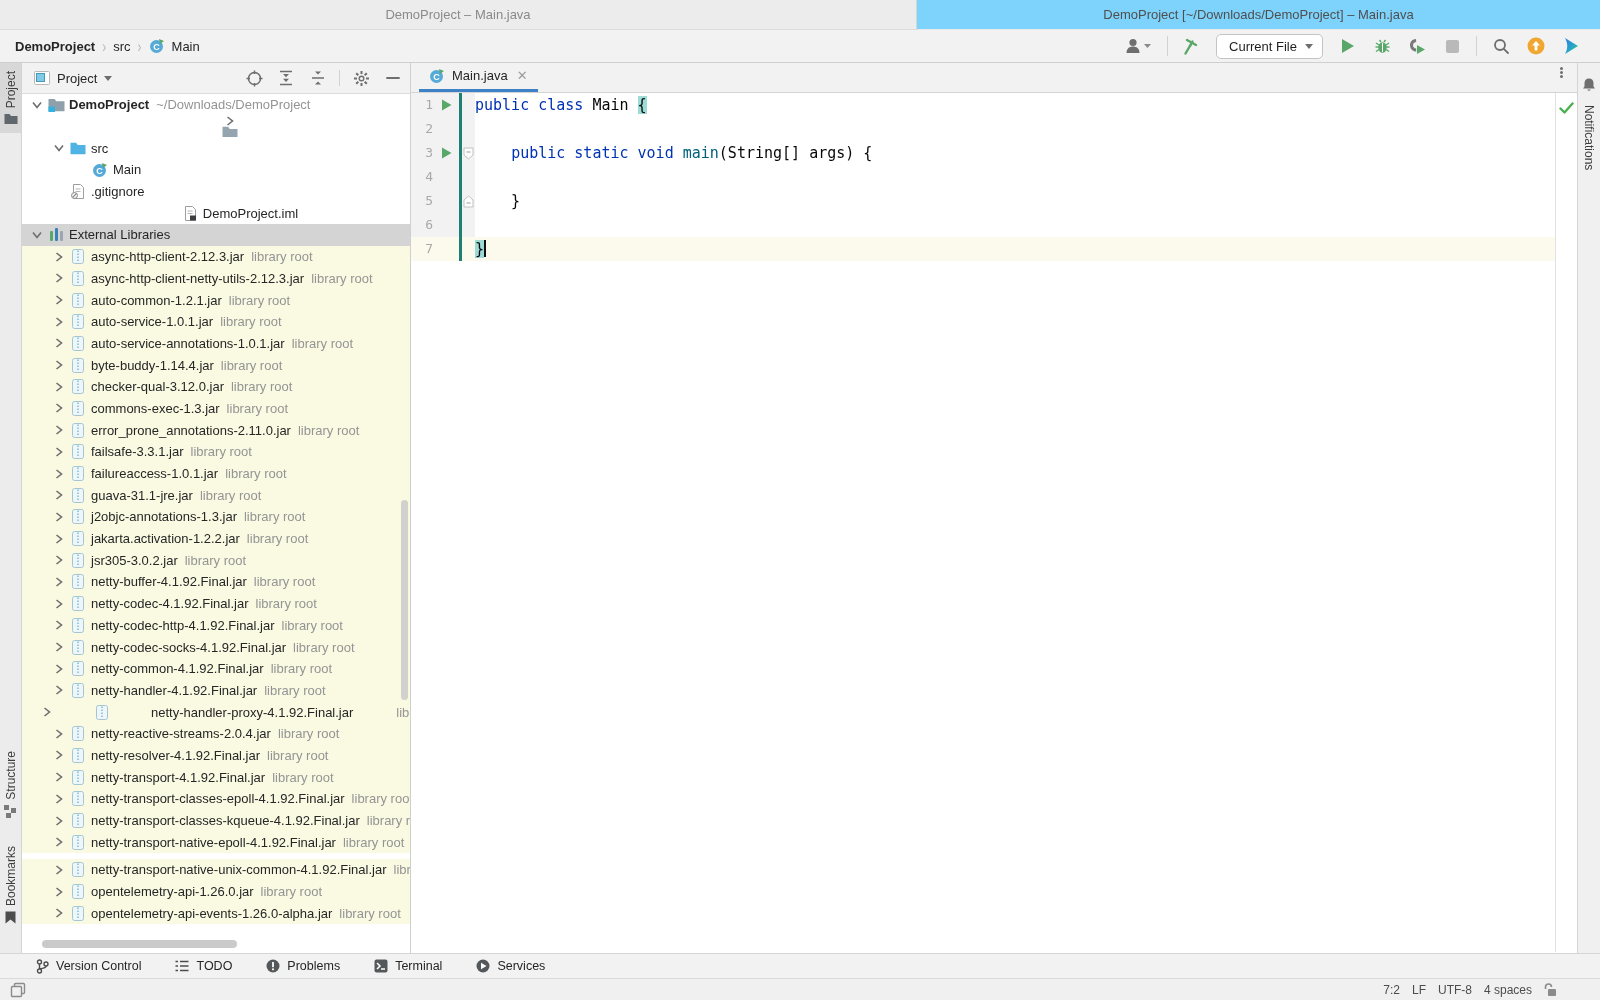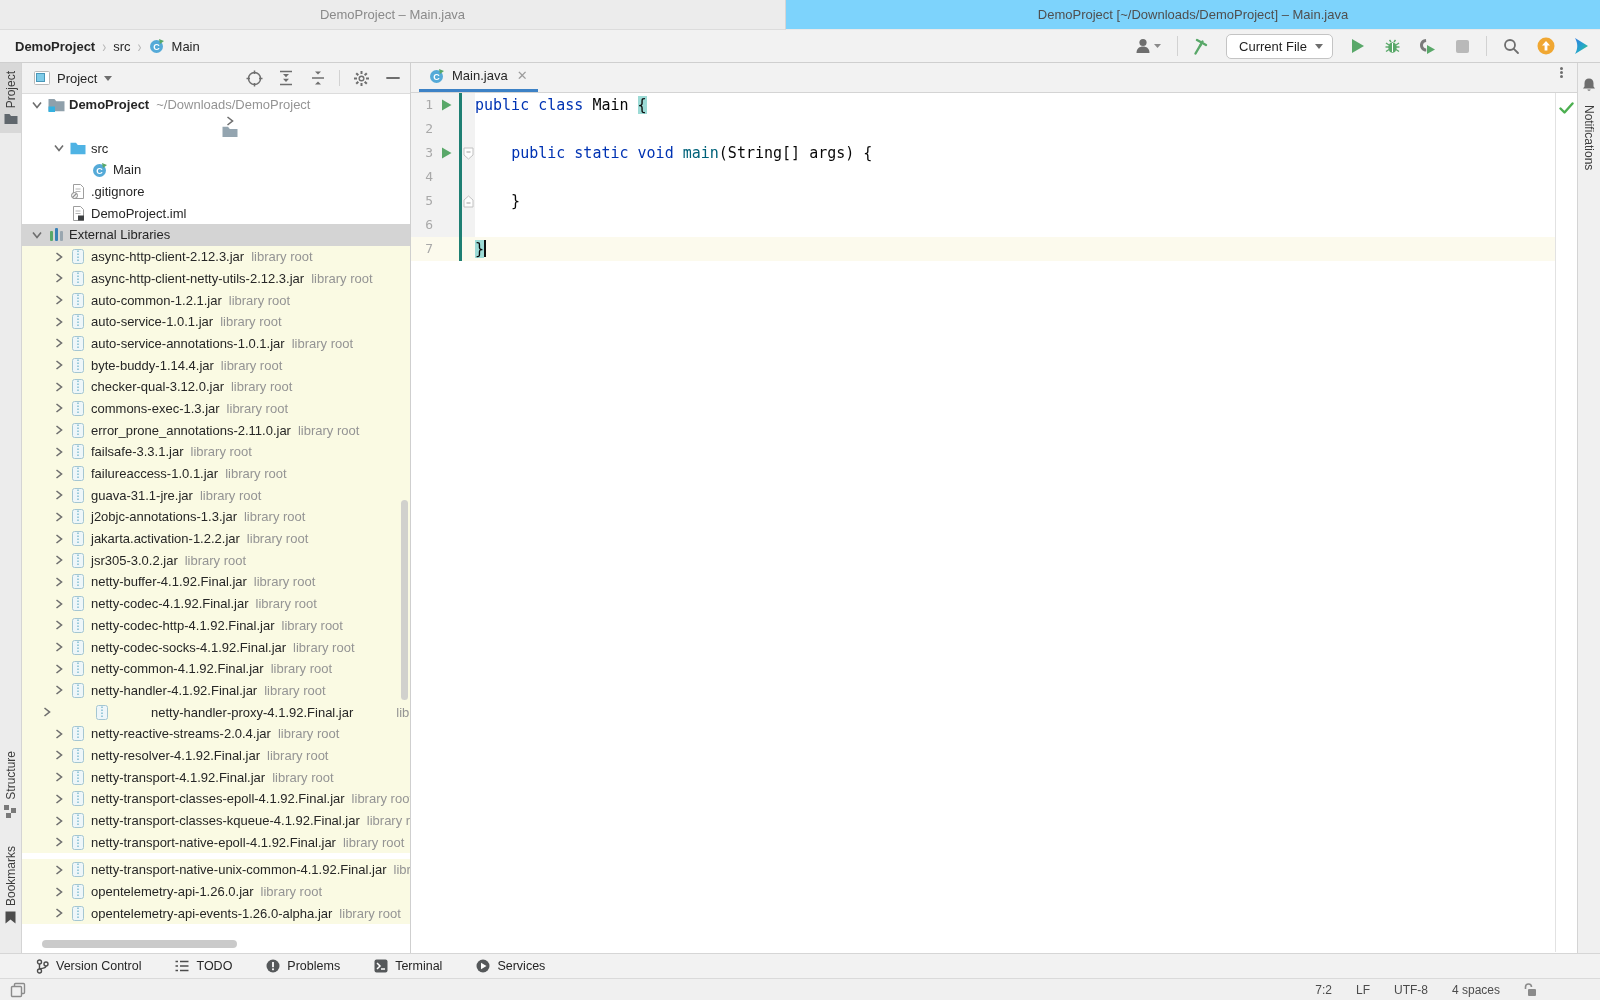--- a/index.html
+++ b/index.html
@@ -2,34 +2,34 @@
 <html style="--accent-blue: #3d82c6; --keyword-color: #0033b3; --method-color: #00627a; --brace-match-bg: #9cdbd6; --caret-row-bg: #fcfaed; --library-row-bg: #fafae3; --selection-bg: #d4d4d4; --vcs-added: #1e7f73; --run-green: #59a869; --update-orange: #f0a732;"><head>
 <meta charset="utf-8">
 <style>
   * { margin:0; padding:0; box-sizing:border-box; }
   html,body { width:1600px; height:1000px; overflow:hidden; background:#fff;
     font-family:"Liberation Sans", sans-serif; -webkit-font-smoothing:antialiased; }
   .app { position:relative; width:1600px; height:1000px; background:#fff; }
 
   
   .titlebar { position:absolute; left:0; top:0; width:1600px; height:30px; display:flex; }
-  .titlebar-left { width:786px; height:30px; background:#ececec; border-right:1px solid #d6d6d6;
+  .titlebar-left { width:917px; height:30px; background:#ececec; border-right:1px solid #d6d6d6;
      border-bottom:1px solid #dcdcdc; display:flex; align-items:center; justify-content:center;
      color:#8a8a8a; font-size:13px; }
   .titlebar-right { flex:1; height:30px; background:#7dd3fc; border-bottom:1px solid #e9e9e9;
      display:flex; align-items:center; justify-content:center; color:#4f4f4f; font-size:13px; }
 
   
   .toolbar { position:absolute; left:0; top:30px; width:1600px; height:33px; background:#f2f2f2;
      border-bottom:1px solid #cfcfcf; display:flex; align-items:center; justify-content:space-between; }
   .breadcrumb { display:flex; align-items:center; padding-left:15px; font-size:13px; color:#262626; gap:7px; }
   .bc-root { font-weight:bold; }
   .bc-sep { color:#b8b8b8; font-size:12px; transform:scaleY(1.4); }
   .bc-item { cursor:default; }
-  .toolbar-right { display:flex; align-items:center; gap:13px; padding-right:8px; }
+  .toolbar-right { display:flex; align-items:center; gap:13px; padding-right:18px; }
   .tb-sep { width:1px; height:20px; background:#d2d2d2; }
   .combo { height:25px; background:#fff; border:1px solid #c4c4c4; border-radius:5px;
      display:flex; align-items:center; gap:8px; padding:0 9px 0 12px; font-size:13px; color:#1f1f1f; }
   .caret-down { width:0; height:0; border-left:4px solid transparent; border-right:4px solid transparent;
      border-top:5px solid #6e6e6e; display:inline-block; }
   .icon-btn { display:flex; align-items:center; justify-content:center; width:22px; height:22px; }
 
   
   .main { position:absolute; left:0; top:63px; width:1600px; height:890px; display:flex; }
 
@@ -92,21 +92,21 @@
 
   
   .toolbottom { position:absolute; left:0; top:953px; width:1600px; height:25px; background:#f2f2f2;
      border-top:1px solid #d6d6d6; display:flex; gap:34px; padding-left:36px; }
   .tb-item { display:flex; align-items:center; gap:7px; font-size:12.5px; color:#262626; }
 
   
   .statusbar { position:absolute; left:0; top:978px; width:1600px; height:22px; background:#f0f0f0;
      border-top:1px solid #dadada; display:flex; align-items:center; font-size:12px; color:#4c4c4c; }
   .status-left { padding-left:10px; display:flex; align-items:center; }
-  .status-right { margin-left:auto; display:flex; align-items:center; gap:24px; padding-right:62px;justify-content:space-between; }
+  .status-right { margin-left:auto; display:flex; align-items:center; gap:12px; padding-right:42px;justify-content:space-between; }
   svg { display:block; }
 </style>
 </head>
 <body>
 
 <div class="app">
 
   <div class="titlebar">
     <div class="titlebar-left">
       <span>DemoProject – Main.java</span>
@@ -370,21 +370,21 @@
               <svg width="14" height="15" viewBox="0 0 14 15">
                 <path d="M2.5 0.5 h7 l3 3 v11 h-10 Z" fill="#fff" stroke="#9e9e9e"></path>
                 <line x1="4.5" y1="5" x2="9.5" y2="5" stroke="#b5b5b5"></line>
                 <line x1="4.5" y1="7.5" x2="9.5" y2="7.5" stroke="#b5b5b5"></line>
                 <circle cx="3.5" cy="11.5" r="3" fill="#f2f2f2" stroke="#8b8b8b"></circle>
                 <line x1="1.6" y1="13.4" x2="5.4" y2="9.6" stroke="#8b8b8b" stroke-width="1.2"></line>
               </svg>
             </span>
             <span class="tree-label">.gitignore</span>
           </div>
-          <div class="tree-row" style="padding-left: 28px;">
+          <div class="tree-row" style="padding-left: 28px; justify-content: center;">
             <span class="tree-chev"></span>
             <span class="tree-icon">
               <svg width="14" height="15" viewBox="0 0 14 15">
                 <path d="M2.5 0.5 h7 l3 3 v11 h-10 Z" fill="#fff" stroke="#9e9e9e"></path>
                 <line x1="4.5" y1="5" x2="9.5" y2="5" stroke="#b5b5b5"></line>
                 <line x1="4.5" y1="7.5" x2="9.5" y2="7.5" stroke="#b5b5b5"></line>
                 <rect x="7" y="9.5" width="6" height="5" fill="#3c3f41"></rect>
               </svg>
             </span>
             <span class="tree-label">DemoProject.iml</span>

